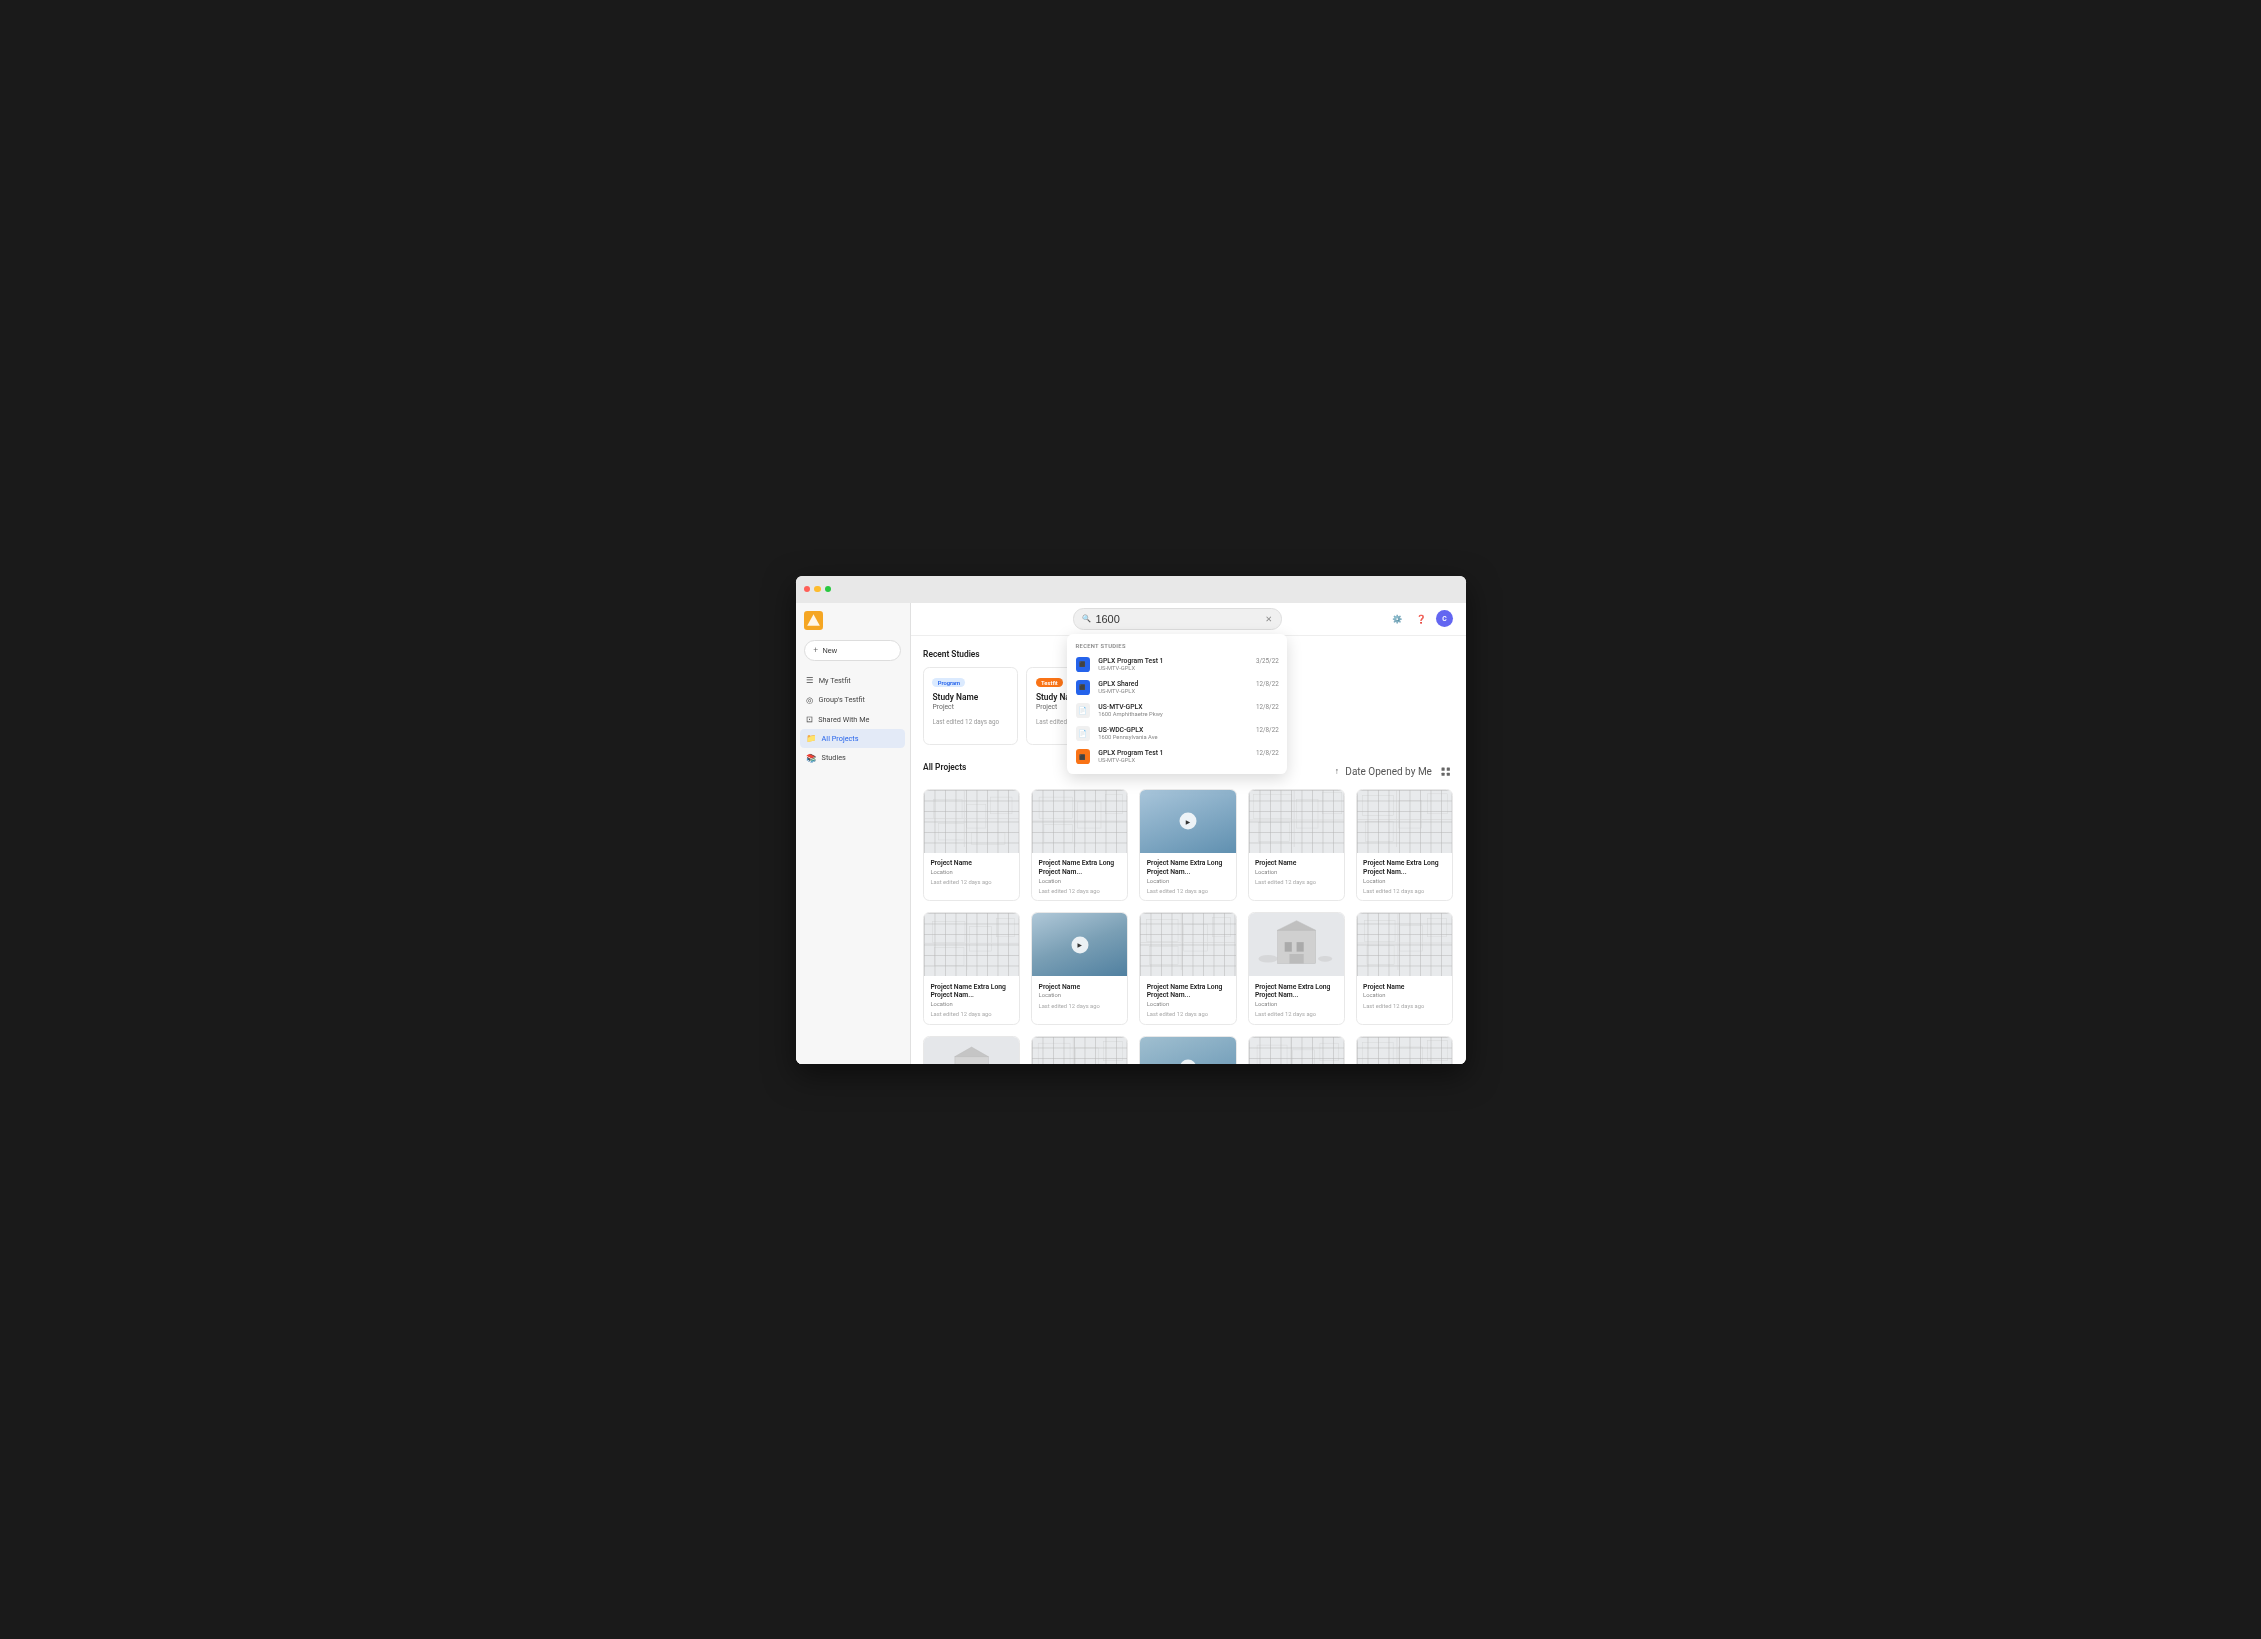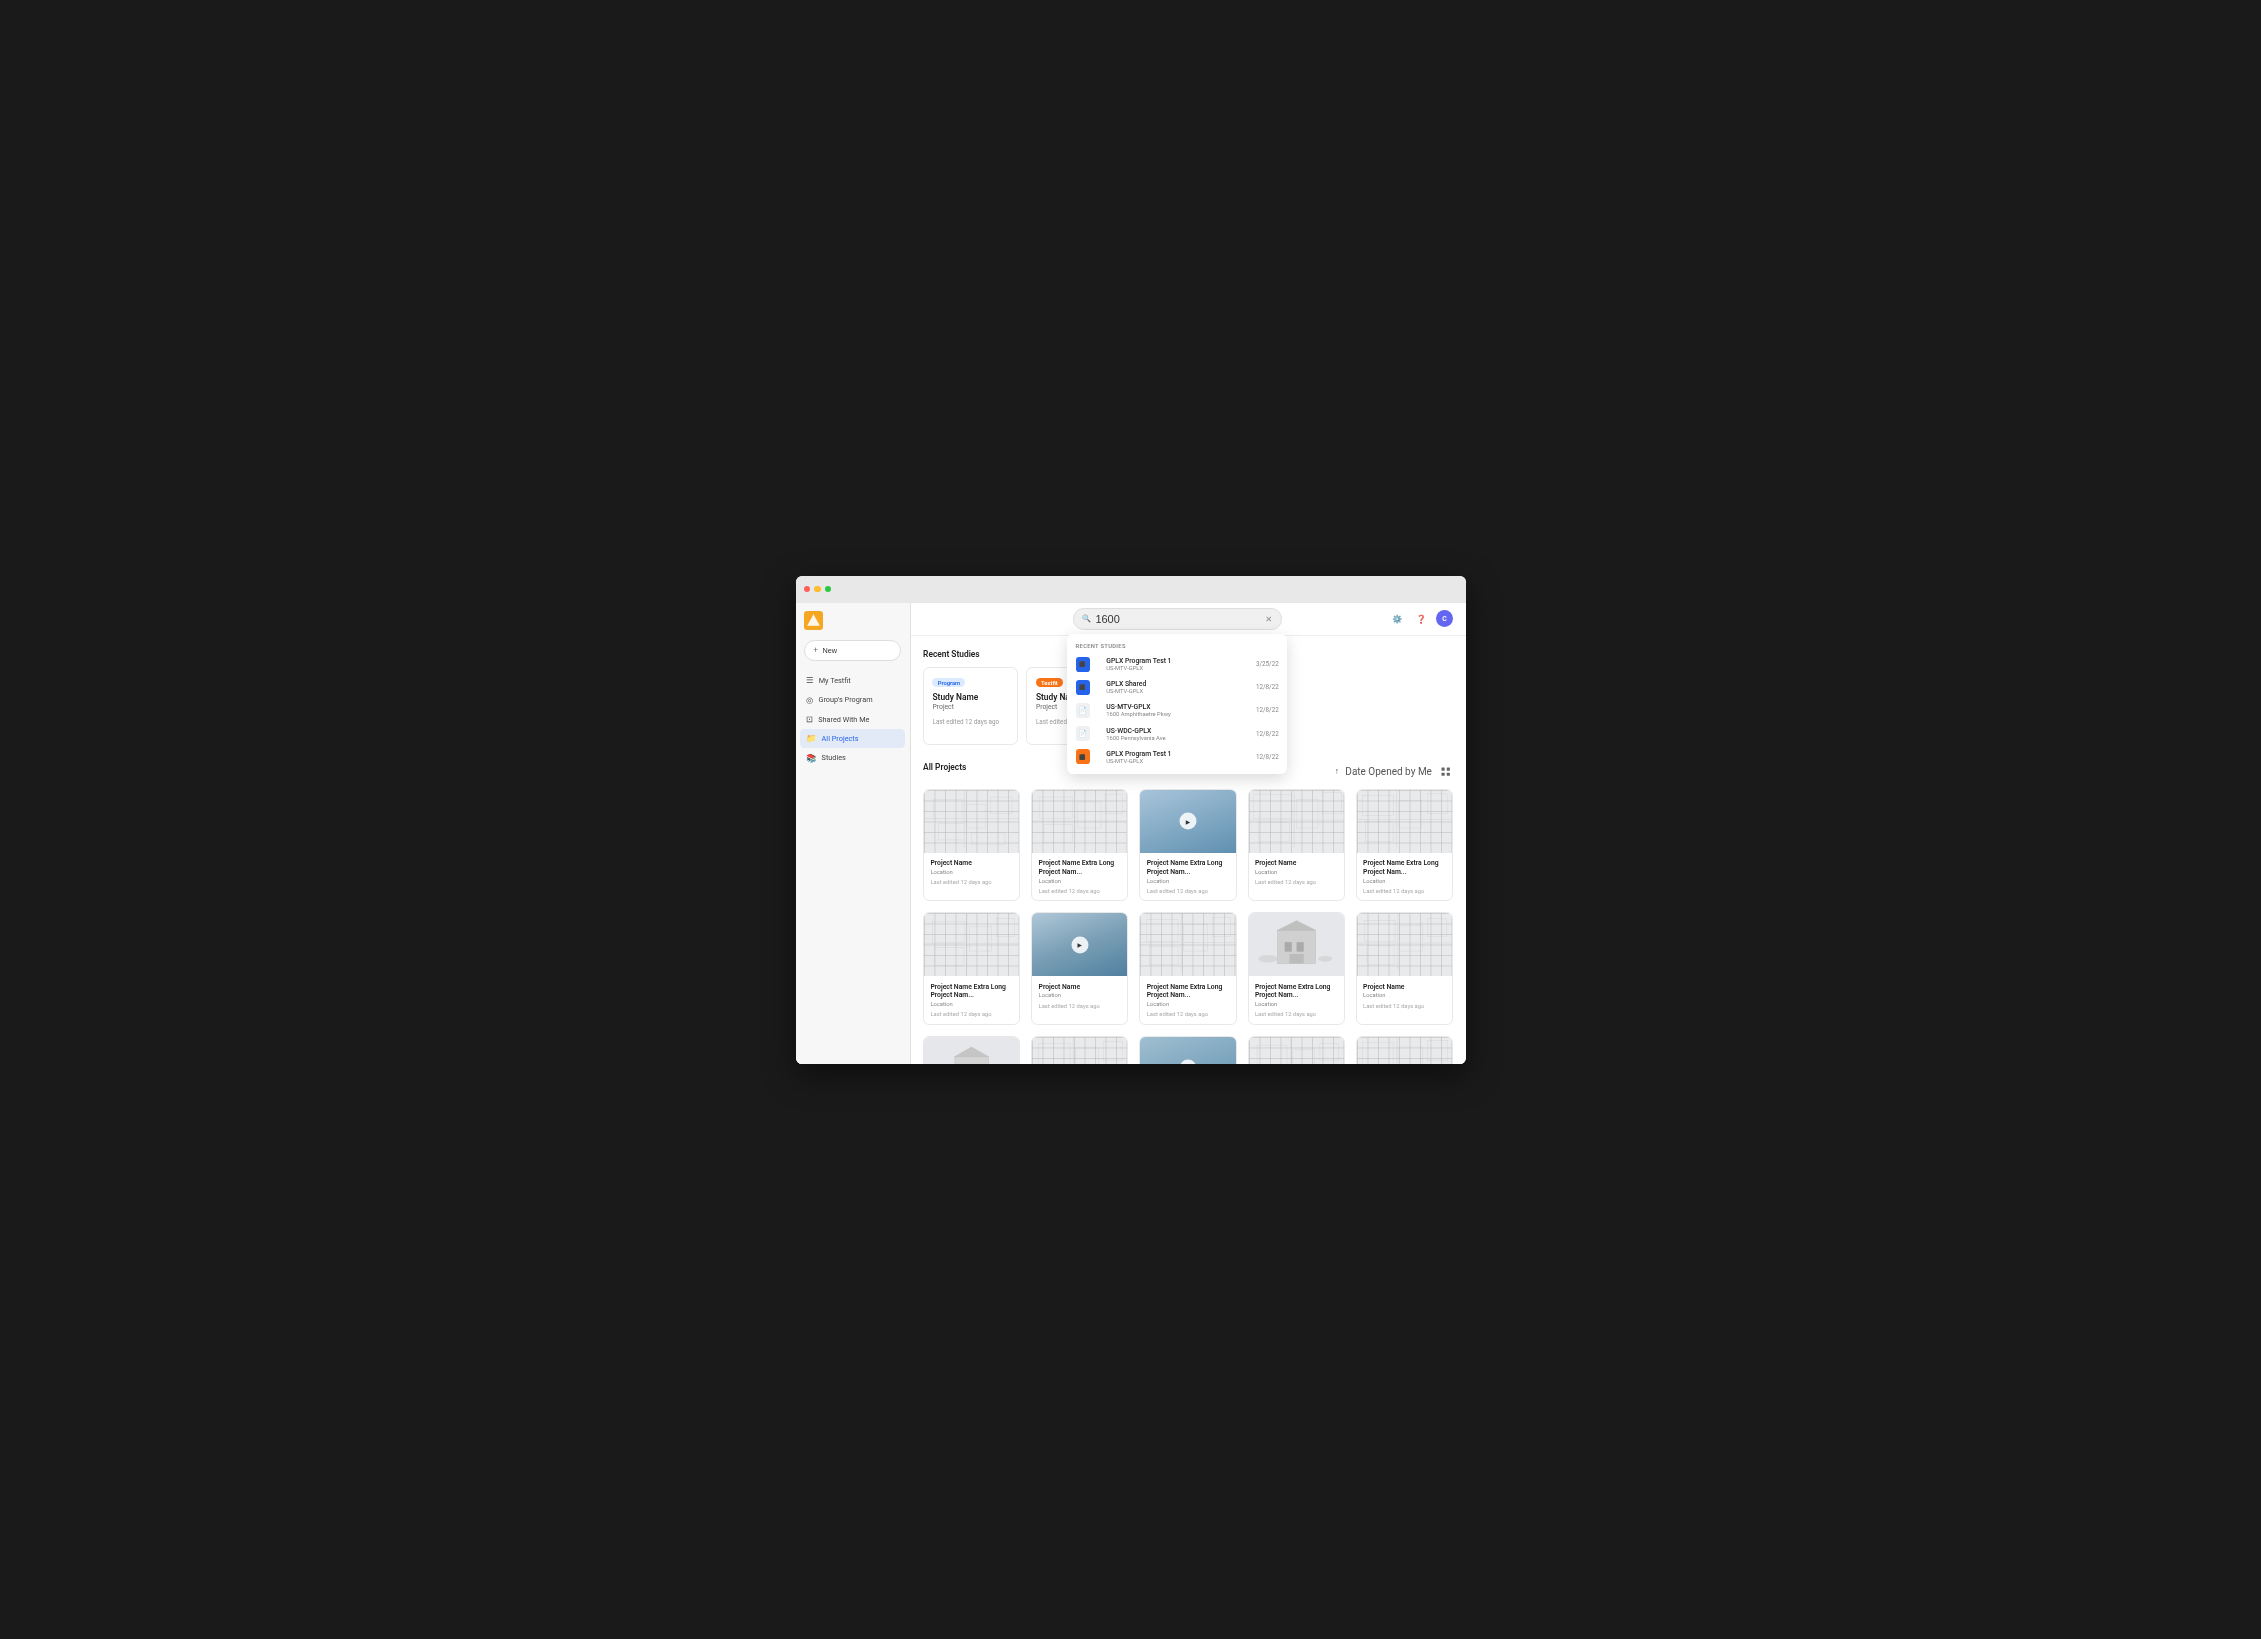--- a/index.html
+++ b/index.html
@@ -158,24 +158,23 @@
     .dropdown-section-title {
       font-size: 5.8px;
       font-weight: 600;
       color: #888;
       padding: 2.1px 8.4px 4.2px;
       text-transform: uppercase;
       letter-spacing: 0.05em;
     }
     .dropdown-item {
       display: flex;
-      align-items: center;
       padding: 4.2px 8.4px;
       cursor: pointer;
-      gap: 16px;
+      gap: 8px;
     }
     .di-icon {
       width: 14.7px;
       height: 14.7px;
       border-radius: 3.1px;
       display: flex;
       align-items: center;
       justify-content: center;
       flex-shrink: 0;
       font-size: 7.3px;
@@ -357,21 +356,21 @@
         <span>New</span>
       </button>
 
       <nav class="sidebar-nav">
         <div class="nav-item">
           <span class="nav-icon">☰</span>
           <span>My Testfit</span>
         </div>
         <div class="nav-item">
           <span class="nav-icon">◎</span>
-          <span>Group's Program</span>
+          <span>Group's Testfit</span>
         </div>
         <div class="nav-item">
           <span class="nav-icon">⊡</span>
           <span>Shared With Me</span>
         </div>
         <div class="nav-item active">
           <span class="nav-icon">📁</span>
           <span>All Projects</span>
         </div>
         <div class="nav-item">

